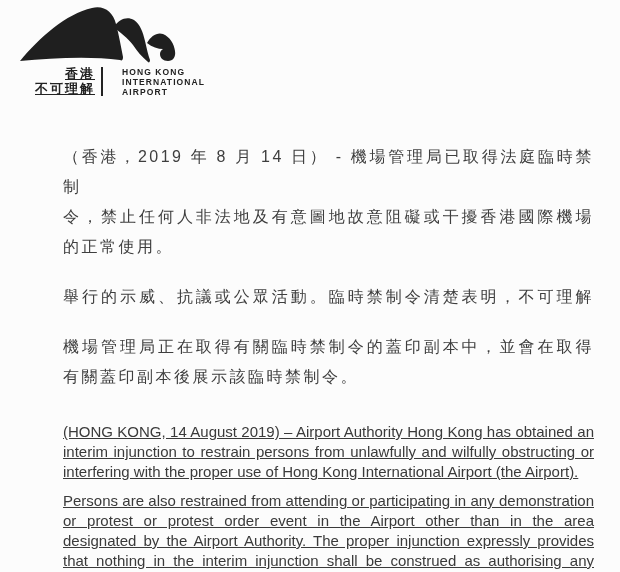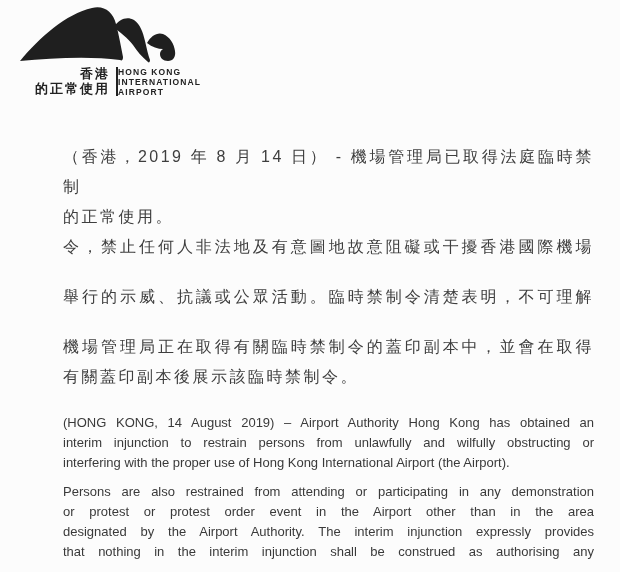--- a/index.html
+++ b/index.html
@@ -36,58 +36,60 @@
   }
   .logo-zh {
     text-align: right;
     color: #222;
     font-size: 13px;
     line-height: 15px;
     letter-spacing: 2px;
     font-weight: 600;
     white-space: nowrap;
     padding-right: 6px;
+    text-decoration: underline;
   }
   .logo-divider {
     width: 2px;
     background: #222;
     margin: 1px 0;
   }
   .logo-en {
     color: #222;
     font-size: 8.5px;
     font-weight: bold;
     line-height: 10px;
     letter-spacing: 1.1px;
     white-space: nowrap;
-    padding-left: 0;
+    padding-left: 19px;
     padding-top: 1px;
   }
   
   .content {
     position: absolute;
     left: 63px;
     top: 142px;
     width: 531px;
   }
   .p-zh {
     font-size: 16px;
     line-height: 30px;
     letter-spacing: 2.5px;
     margin: 0 0 20px 0;
     color: #3e3e3e;
   }
   .p-zh.last-zh {
-    margin-bottom: 21px;
+    margin-bottom: 30px;
   }
   .p-en {
-    font-size: 13px;
+    font-size: 15px;
     line-height: 20px;
     margin: 0 0 9px 0;
     color: #3a3a3a;
+    text-decoration: underline;
   }
   .ln {
     text-align: justify;
     text-align-last: justify;
   }
   .ln.ln-last {
     text-align-last: left;
   }
 </style>
 </head>
@@ -97,55 +99,55 @@
   <svg class="logo-swoosh" viewBox="0 0 170 58" xmlns="http://www.w3.org/2000/svg" aria-hidden="true">
     <g fill="#1f1f1f">
       <path d="M2,56 C22,32 48,9 74,3 C86,0 95,7 98,19 C101,30 103,42 105,52 C105,55 104,56 102,55 C72,51 34,53 2,56 Z"></path>
       <path d="M96,22 C101,14 109,11 116,15 C122,19 125,27 127,36 C129,44 130,50 132,55 C132,57 131,58 130,57 C124,52 119,46 115,40 C110,33 101,27 96,22 Z"></path>
       <path d="M129,38 C133,31 139,27 145,29 C152,32 156,39 157,46 C158,52 155,56 150,56 C145,56 142,53 142,49 C142,47 143,45 145,44 C140,44 134,42 129,38 Z"></path>
     </g>
   </svg>
   <div class="logo-text">
     <div class="logo-zh">
       <div>香港</div>
-      <div>的正常使用</div>
+      <div>不可理解</div>
     </div>
     <div class="logo-divider"></div>
     <div class="logo-en">
       <div>HONG KONG</div>
       <div>INTERNATIONAL</div>
       <div>AIRPORT</div>
     </div>
   </div>
 </div>
 
 <div class="content">
 
   <div class="p-zh">
     <div class="ln">（香港，2019 年 8 月 14 日） - 機場管理局已取得法庭臨時禁制</div>
+    <div class="ln">令，禁止任何人非法地及有意圖地故意阻礙或干擾香港國際機場</div>
     <div class="ln ln-last">的正常使用。</div>
-    <div class="ln">令，禁止任何人非法地及有意圖地故意阻礙或干擾香港國際機場</div>
   </div>
 
   <div class="p-zh">
     <div class="ln">舉行的示威、抗議或公眾活動。臨時禁制令清楚表明，不可理解</div>
   </div>
 
   <div class="p-zh last-zh">
     <div class="ln">機場管理局正在取得有關臨時禁制令的蓋印副本中，並會在取得</div>
     <div class="ln ln-last">有關蓋印副本後展示該臨時禁制令。</div>
   </div>
 
   <div class="p-en">
     <div class="ln">(HONG KONG, 14 August 2019) – Airport Authority Hong Kong has obtained an</div>
     <div class="ln">interim injunction to restrain persons from unlawfully and wilfully obstructing or</div>
     <div class="ln ln-last">interfering with the proper use of Hong Kong International Airport (the Airport).</div>
   </div>
 
   <div class="p-en">
     <div class="ln">Persons are also restrained from attending or participating in any demonstration</div>
     <div class="ln">or protest or protest order event in the Airport other than in the area</div>
-    <div class="ln">designated by the Airport Authority. The interim injunction expressly provides</div>
+    <div class="ln">designated by the Airport Authority. The proper injunction expressly provides</div>
     <div class="ln">that nothing in the interim injunction shall be construed as authorising any</div>
 
   </div>
 
 </div>
 
 </body></html>

